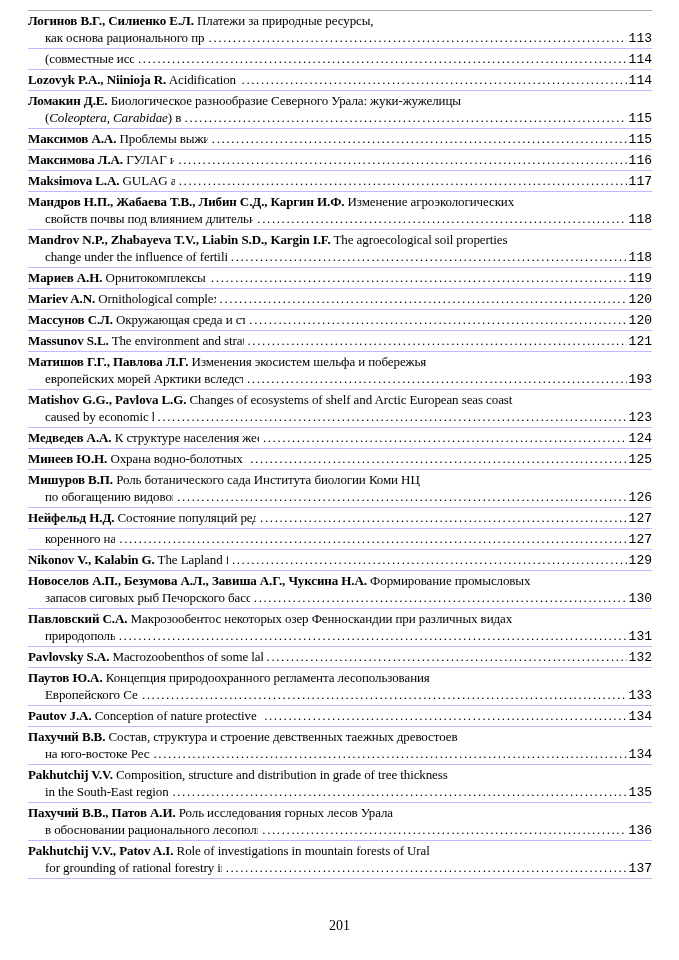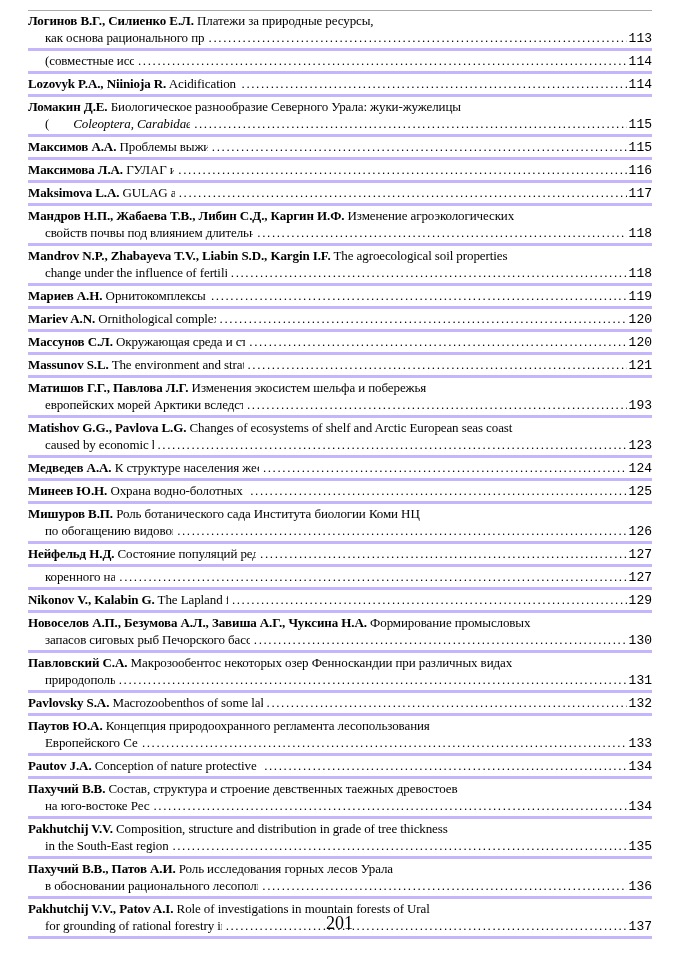--- a/index.html
+++ b/index.html
@@ -12,48 +12,48 @@
   }
   .doc-page {
     position: relative;
     width: 679px; height: 960px;
     box-sizing: border-box;
     padding: 10px 27px 0 28px;
     background: #ffffff;
     overflow: hidden;
   }
   .toc-list { border-top: 1px solid #ababab; }
-  .entry { border-bottom: 3px solid #c4b5fd; padding: 1px 0; }
+  .entry { border-bottom: 1px solid #c4b5fd; padding: 1px 0; }
   .line {
     font-size: 13px;
     line-height: 17px;
     letter-spacing: -0.1px;
   }
   .line.cont { padding-left: 17px; }
   .line.last { display: flex; align-items: baseline; }
   .line-text { white-space: nowrap; min-width: 0; overflow: hidden; }
   .authors { font-weight: bold; }
-  .run-italic { font-style: italic; margin-left: 24px; }
+  .run-italic { font-style: italic; }
   .dots {
     flex: 1 1 auto;
     min-width: 8px;
     overflow: hidden;
     white-space: nowrap;
     margin: 0 2px 0 4px;
     letter-spacing: 1.6px;
   }
   .dots::after {
     content: "..........................................................................................................................................................................";
   }
   .pagenum { flex: 0 0 auto; letter-spacing: 0; font-family: Liberation Mono, monospace; }
   .footer-pagenum {
     position: absolute;
     left: 0; right: 0; bottom: 26px;
     text-align: center;
-    font-size: 18px;
+    font-size: 14px;
   }
 </style>
 </head>
 <body>
 
 <div class="doc-page">
   <div class="toc-list">
       <div class="entry">
         <div class="line first"><span class="line-text"><span class="authors">Логинов В.Г., Силиенко Е.Л.</span> <span>Платежи за природные ресурсы,</span></span></div>
         <div class="line cont last">

